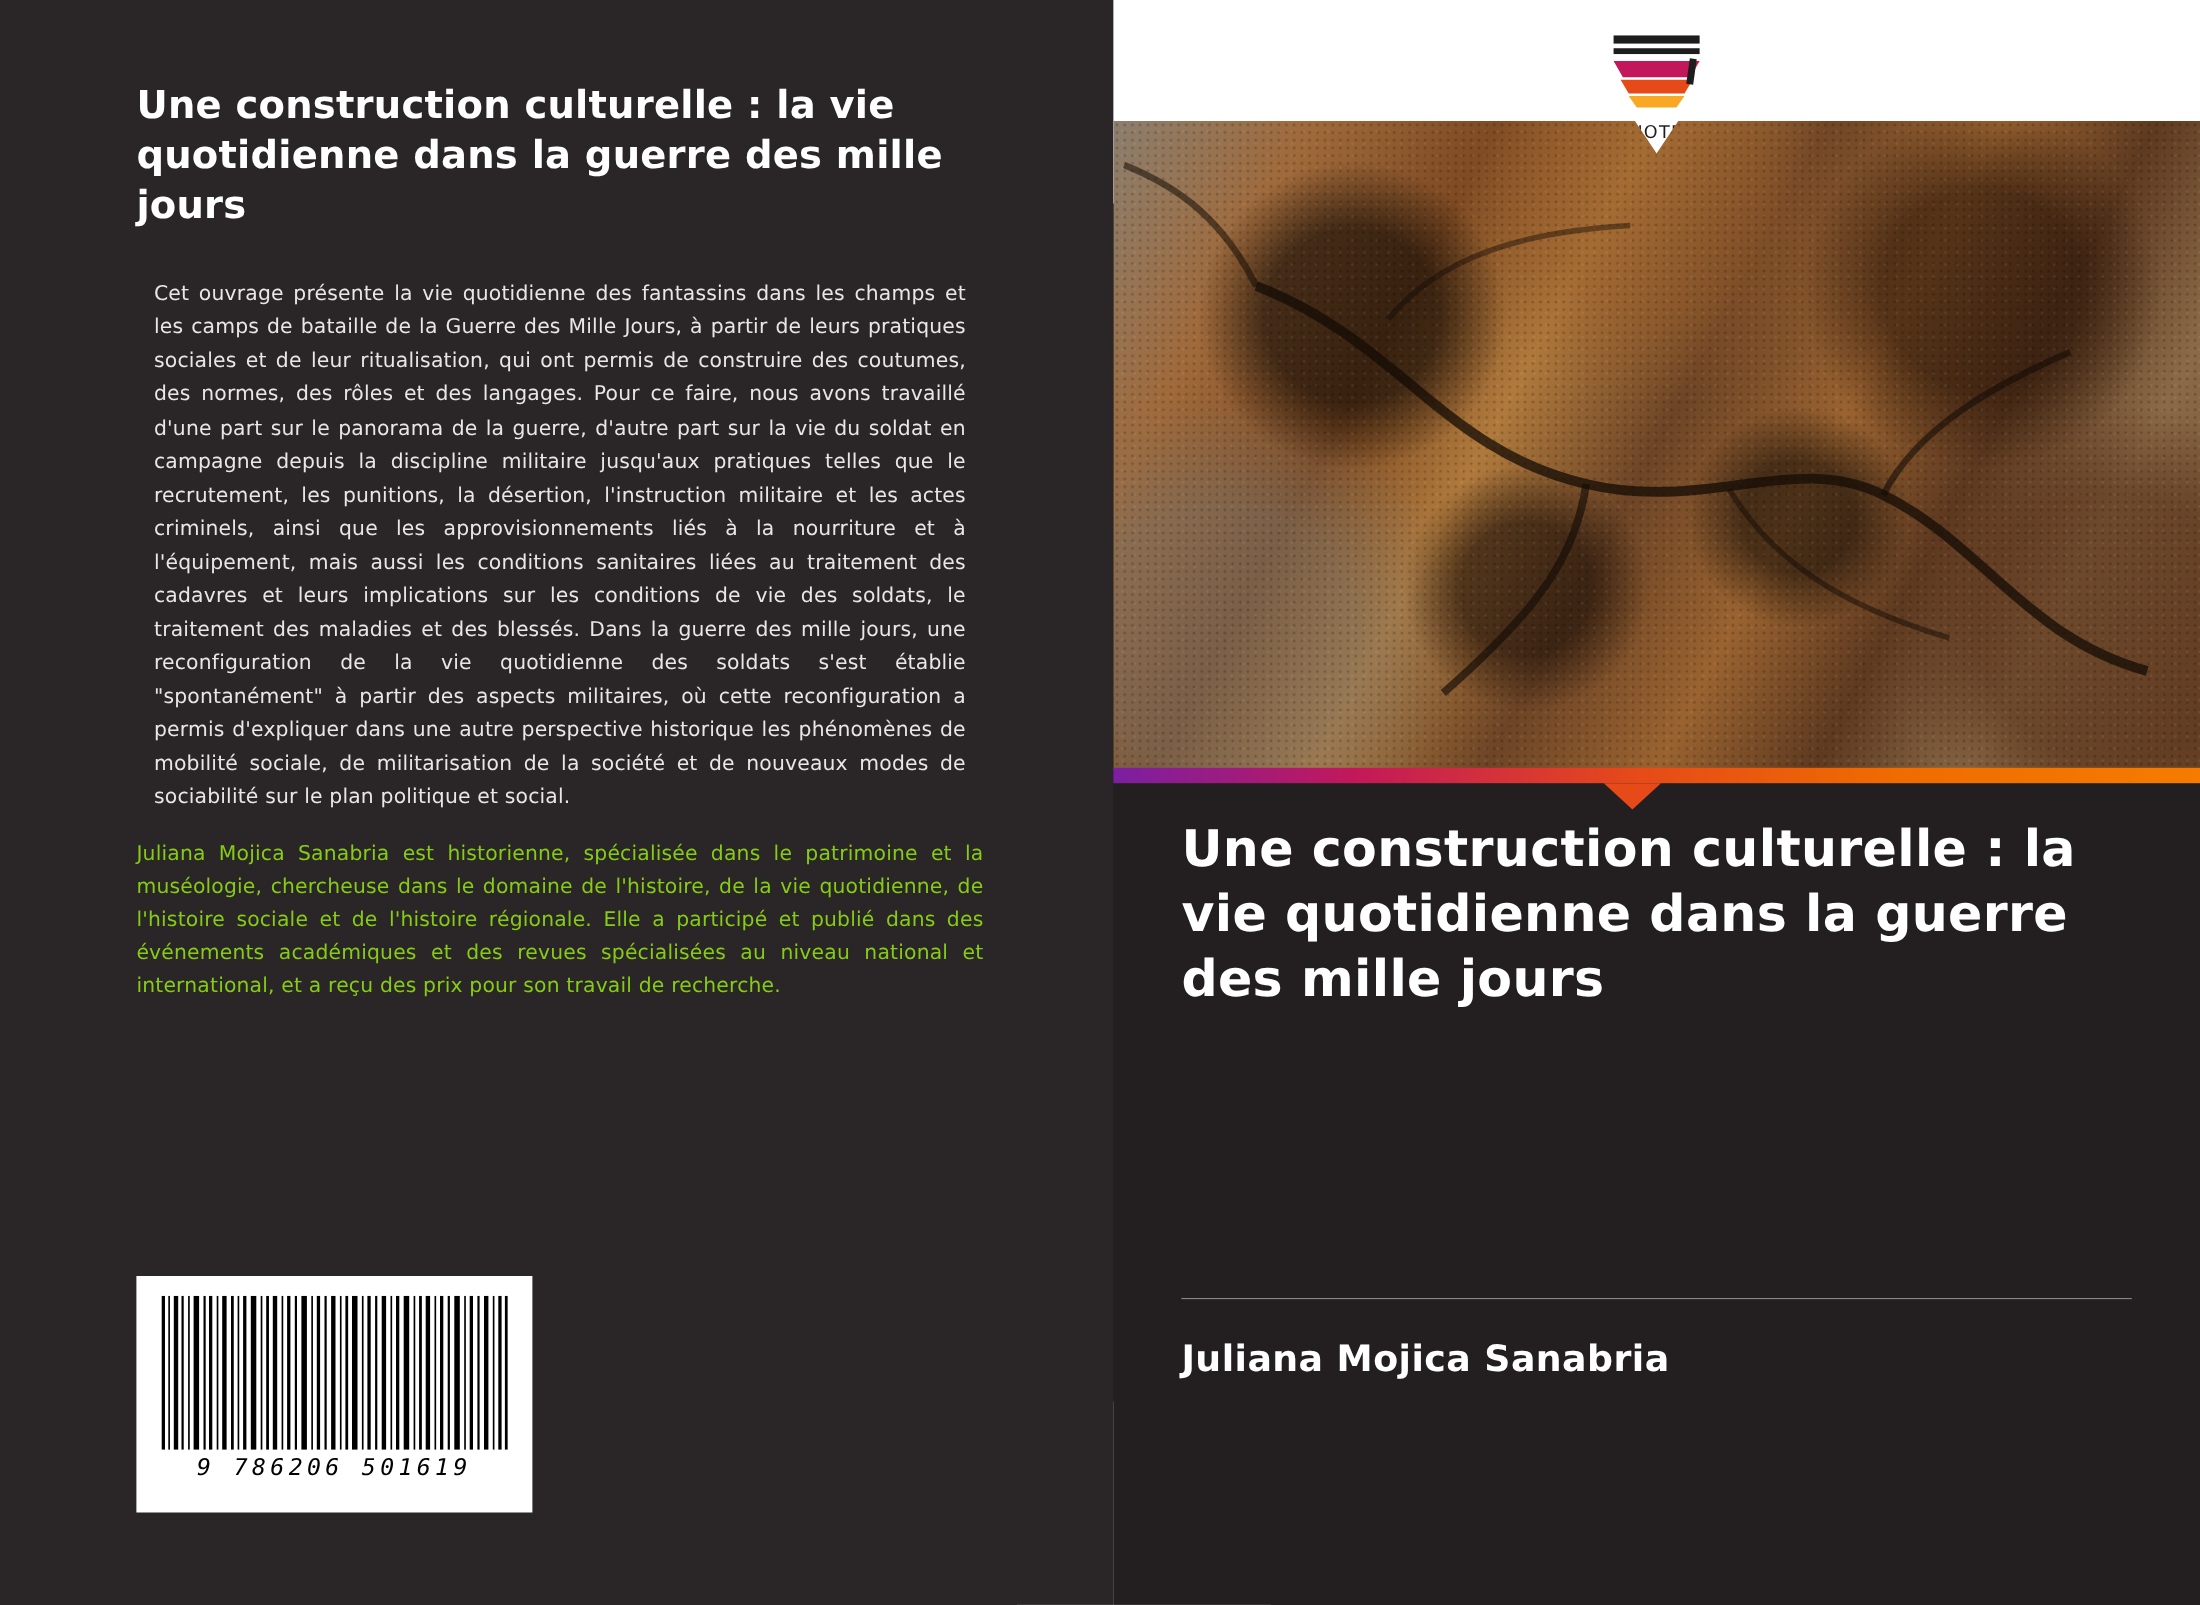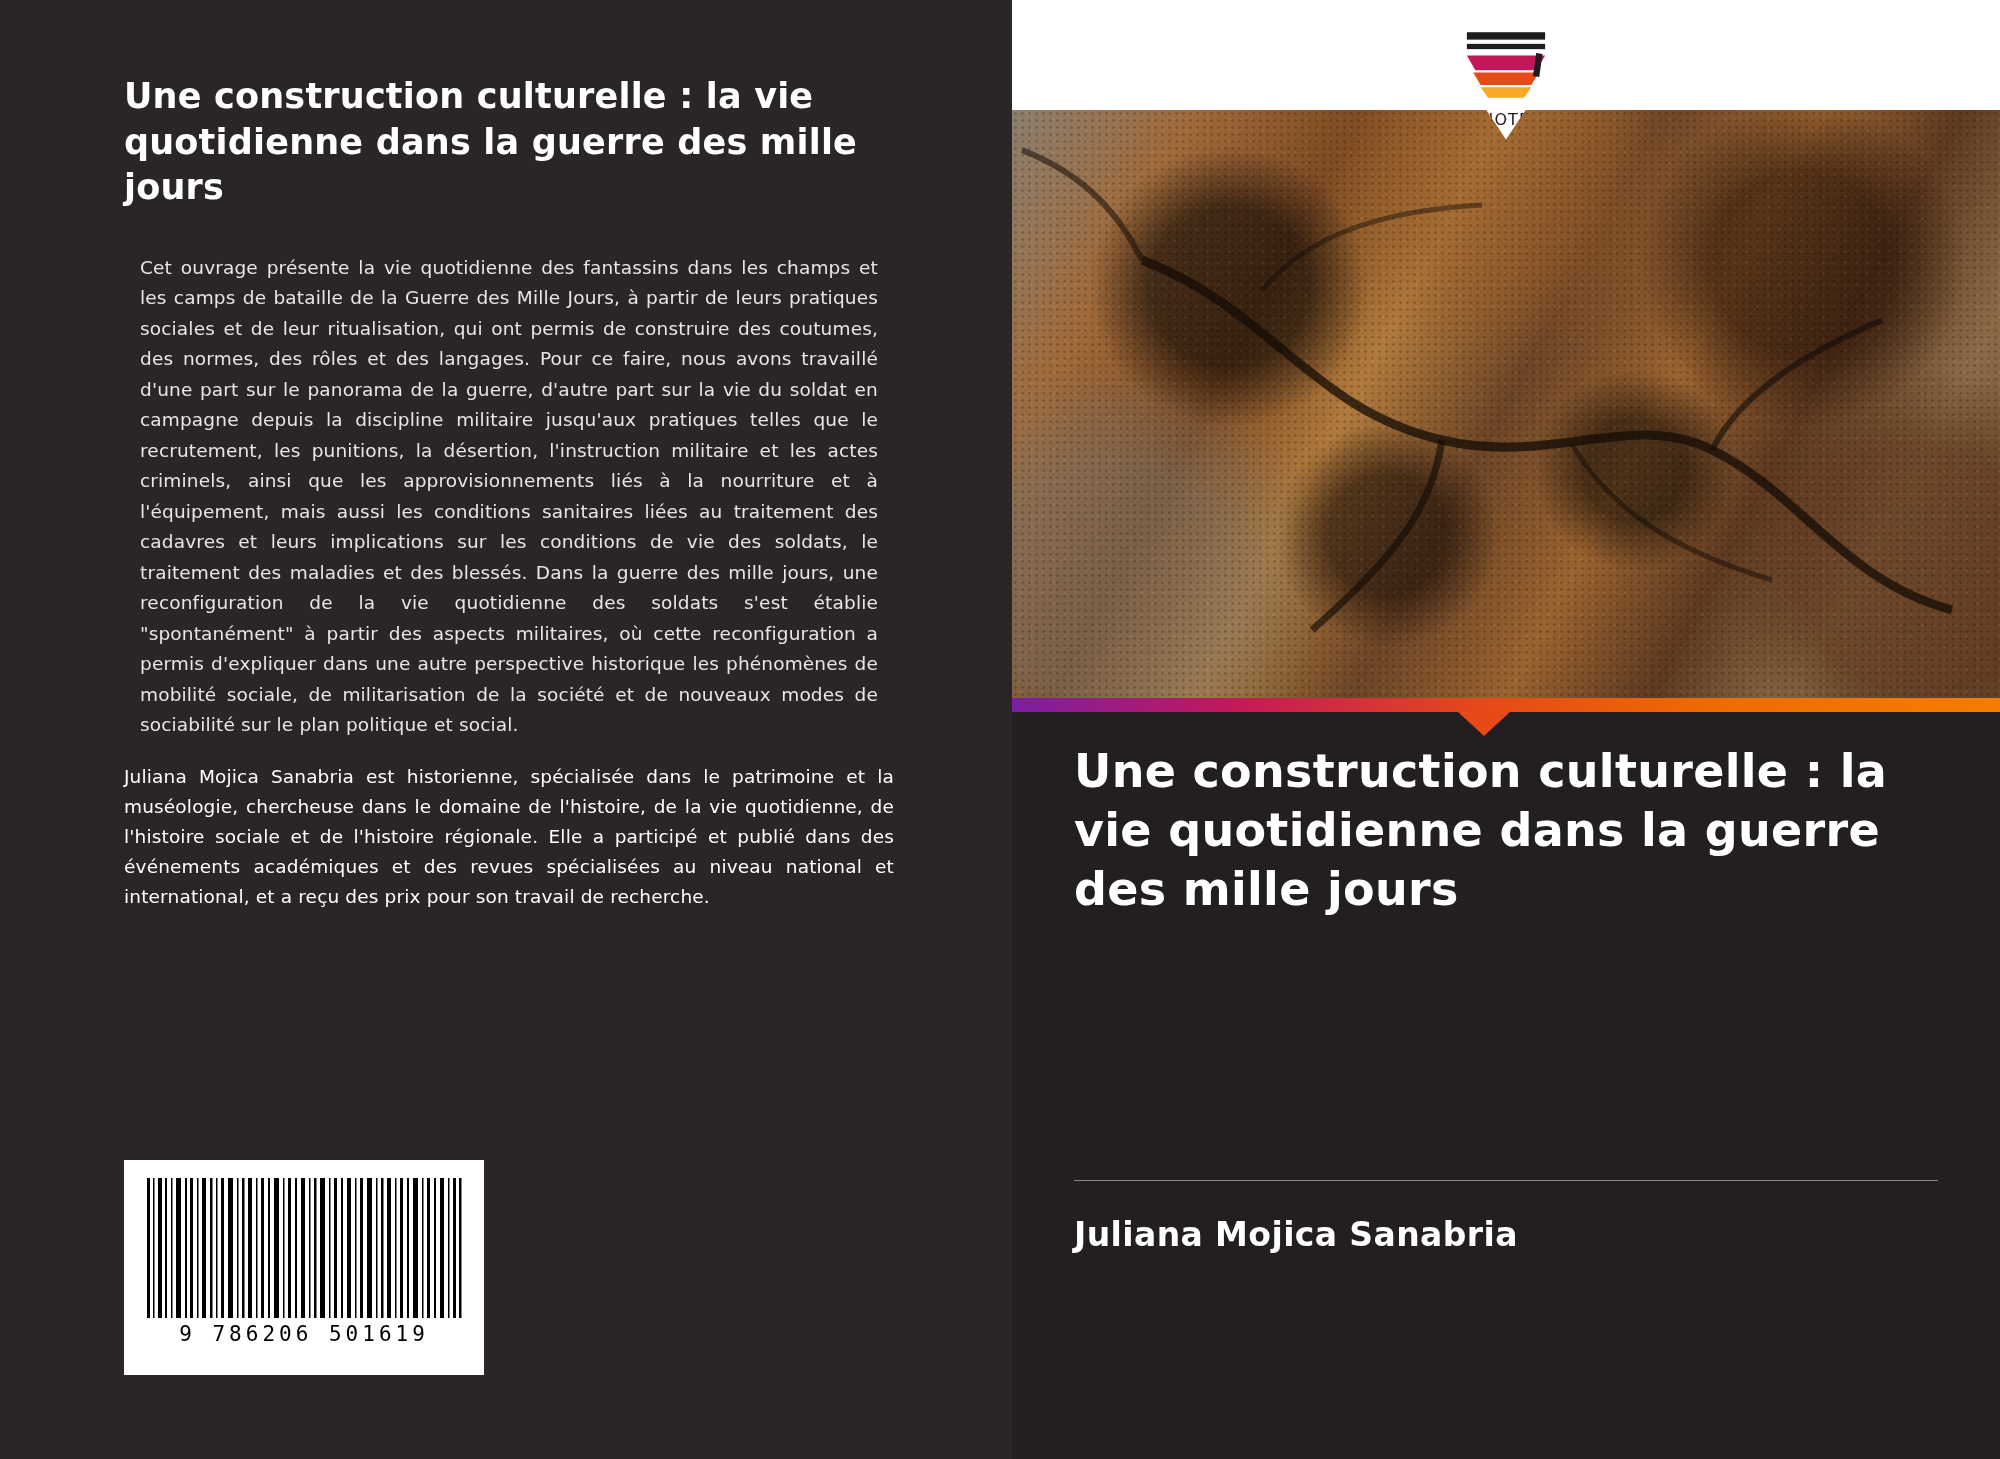--- a/index.html
+++ b/index.html
@@ -50,40 +50,41 @@
     text-align: justify;
     margin: 16px;
     letter-spacing: 0.15px;
   }
   .back-bio {
     position: absolute;
     left: 124px;
     top: 762px;
     width: 770px;
     font-size: 18.5px;
-    color: #ffffff;
+    color: #84cc16;
     line-height: 1.62;
     text-align: justify;
     letter-spacing: 0.15px;
   }
 
   
   .barcode-box {
     position: absolute;
     left: 124px;
     top: 1160px;
     width: 360px;
     height: 215px;
     background: #ffffff;
     display: flex;
     flex-direction: column;
     align-items: center;
     justify-content: flex-start;
     padding-top: 18px;
     box-sizing: border-box;
+    font-style: italic;
   }
   .barcode-bars {
     width: 318px;
     height: 140px;
     display: block;
   }
   .barcode-digits {
     font-family: "DejaVu Sans Mono", monospace;
     font-size: 21px;
     letter-spacing: 4px;

